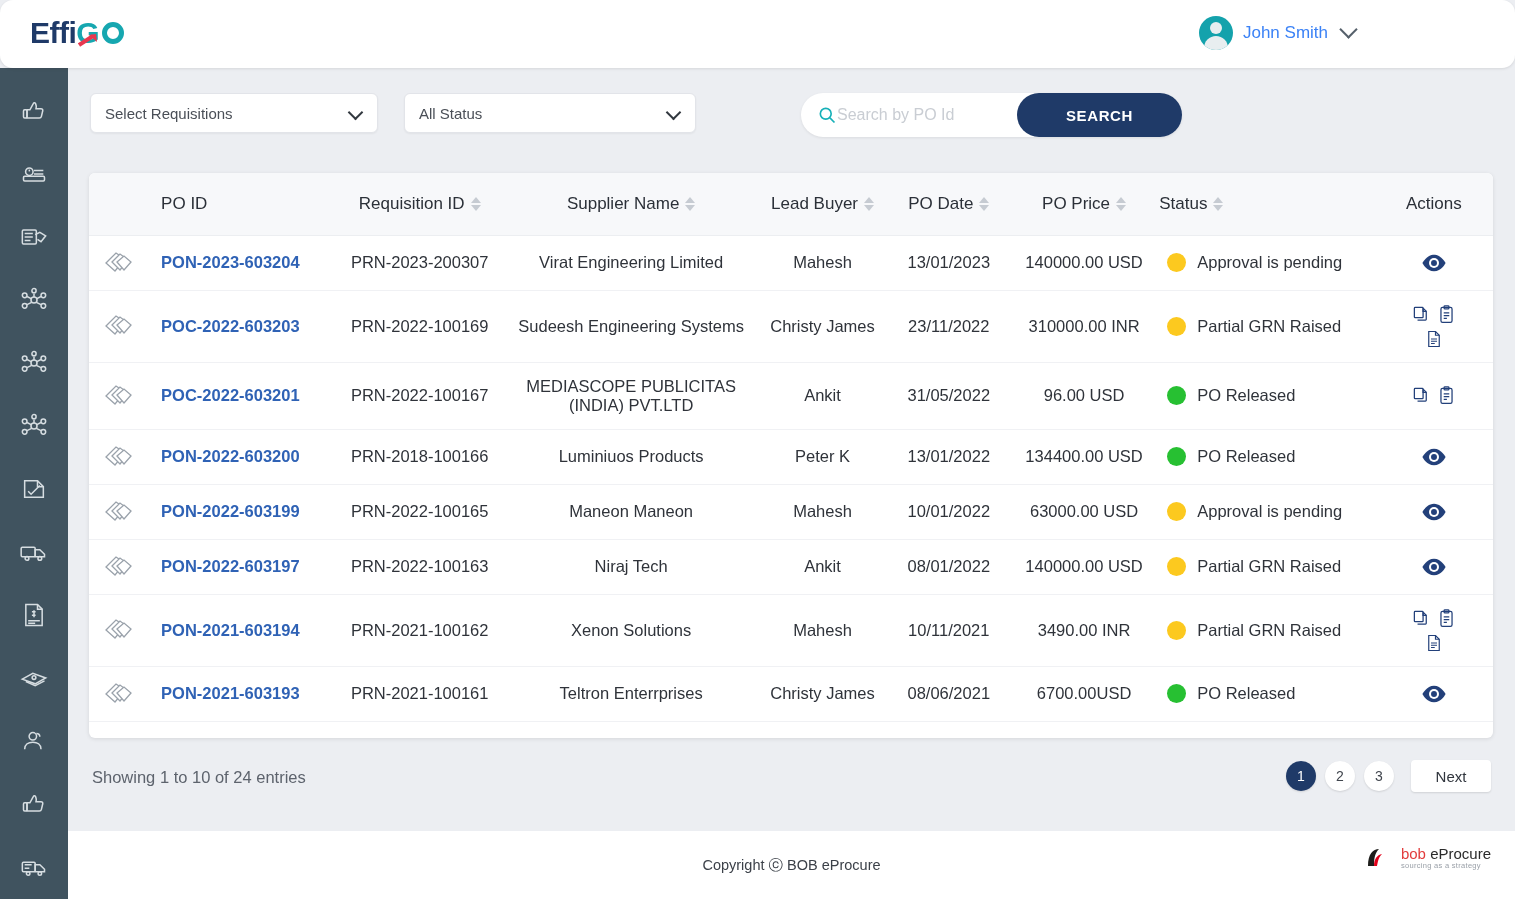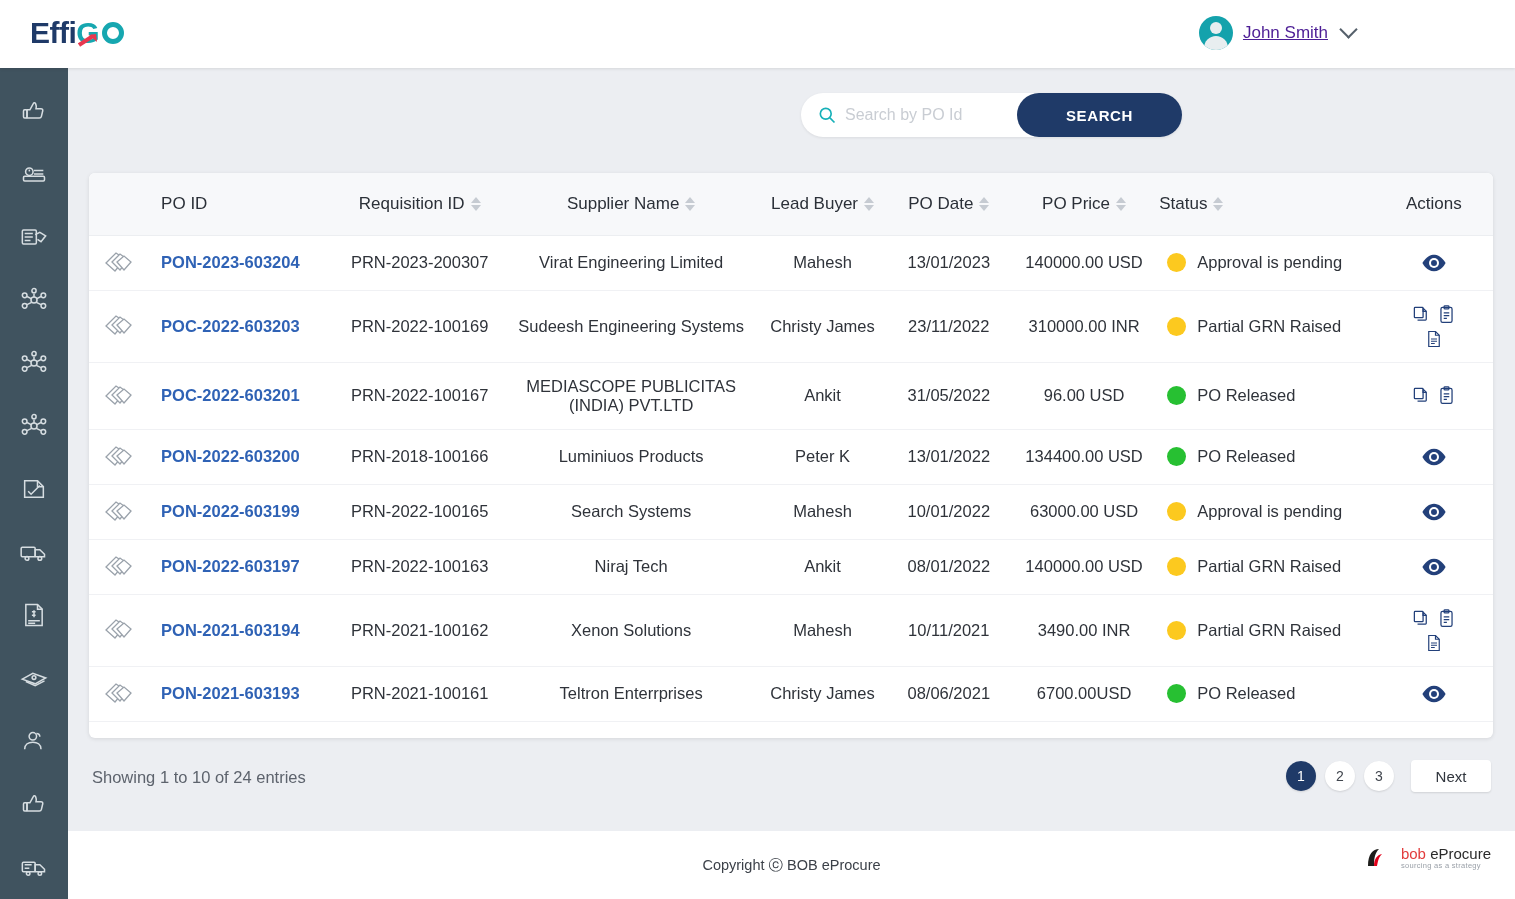--- a/index.html
+++ b/index.html
@@ -10,20 +10,21 @@
     overflow: hidden;
   }
   .app { position: relative; width: 1515px; height: 899px; background:#eceef2; }
 
   
   .topbar {
     position: absolute; left: 0; top: 0; width: 1515px; height: 68px;
     background: #ffffff; display: flex; align-items: center;
     box-shadow: 0 1px 3px rgba(0,0,0,.10);
     z-index: 5;
+    border-radius: 13px;
   }
   .logo { position: absolute; left: 30px; top: 16px; display: flex; align-items: baseline; }
   .logo-effi { font-size: 30px; font-weight: 700; color: #1f3a68; letter-spacing: -0.5px; font-family:"Liberation Sans", sans-serif; }
   .logo-g { position: relative; font-size: 30px; font-weight: 700; color: #16a7b0; }
   .logo-arrow { position: absolute; left: 2px; bottom: 3px; width: 20px; height: 14px; }
   .logo-o {
     display: inline-block; width: 22px; height: 22px; border: 5px solid #16a7b0;
     border-radius: 50%; margin-left: 2px; position: relative; top: 1px;
   }
   .page-title {
@@ -37,21 +38,21 @@
     position: relative; overflow: hidden;
   }
   .avatar:before {
     content:""; position:absolute; left:11px; top:6px; width:12px; height:12px;
     border-radius:50%; background:#e8eef0;
   }
   .avatar:after {
     content:""; position:absolute; left:5px; top:20px; width:24px; height:18px;
     border-radius:12px 12px 0 0; background:#e8eef0;
   }
-  .user-name { font-size: 17px; color: #4c1d95; text-decoration: underline; }
+  .user-name { font-size: 17px; color: #3b82f6; }
   .chev { width: 13px; height: 13px; border-right: 2px solid #55606b; border-bottom: 2px solid #55606b;
           transform: rotate(45deg); margin-left: 4px; position: relative; top: -4px; }
 
   
   .sidebar {
     position: absolute; left: 0; top: 68px; width: 68px; height: 831px;
     background: #40535f; padding-top: 26px;
     display: flex; flex-direction: column; align-items: center; gap: 29px;
   }
   .side-item { width: 36px; height: 34px; display:flex; align-items:center; justify-content:center; cursor:pointer; }
@@ -73,21 +74,21 @@
     width: 11px; height: 11px; border-right: 2px solid #32383f; border-bottom: 2px solid #32383f;
     transform: rotate(45deg);
   }
   .searchwrap {
     position: absolute; left: 733px; top: 25px; width: 381px; height: 44px;
     background: #fff; border-radius: 22px; display: flex; align-items: center;
     box-shadow: 0 1px 3px rgba(0,0,0,.08);
   }
   .search-icon { margin-left: 16px; width: 20px; height: 20px; }
   .search-input {
-    border: none; outline: none; background: transparent; margin-left: 8px;
+    border: none; outline: none; background: transparent; 
     font-size: 16px; color: #3a3a3a; width: 180px; font-family: "Liberation Sans", sans-serif;
   }
   .search-input::placeholder { color: #c9cdd3; }
   .search-btn {
     position: absolute; right: 0; top: 0; width: 165px; height: 44px;
     background: #1f3a68; color: #fff; border: none; border-radius: 22px;
     font-size: 15px; font-weight: 700; letter-spacing: .6px; cursor: pointer;
     font-family: "Liberation Sans", sans-serif;
   }
 
@@ -286,20 +287,30 @@
         <path d="M13 10h4l4 4v2h-8z"></path>
         <path d="M4 10h6M4 13h4"></path>
         <circle cx="7" cy="17.5" r="1.5"></circle>
           <circle cx="17" cy="17.5" r="1.5"></circle>
       </svg>
     </div>
   </div>
 
   <div class="main">
 
+    <div class="filters">
+      <div class="select req">
+        <span>Select Requisitions</span>
+        <span class="caret"></span>
+      </div>
+      <div class="select status">
+        <span>All Status</span>
+        <span class="caret"></span>
+      </div>
+    </div>
 
     <div class="searchwrap">
       <svg class="search-icon" viewBox="0 0 24 24" fill="none" stroke="#16b0b8" stroke-width="2">
         <circle cx="10.5" cy="10.5" r="6.5"></circle>
           <path d="M15.5 15.5L21 21"></path>
       </svg>
       <input class="search-input" type="text" placeholder="Search by PO Id" style="">
       <button class="search-btn">SEARCH</button>
     </div>
 
@@ -534,21 +545,21 @@
                 <svg class="doc-ico" viewBox="0 0 30 26">
                   <g fill="#ffffff" stroke="#9aa2ab" stroke-width="1.3">
                     <path d="M3 13 L13 3 L22 9 L12 21 Z"></path>
                     <path d="M9 12 L17 4 L25 10 L17 20 Z"></path>
                     <path d="M14 12 L21 6 L28 12 L21 20 Z"></path>
                   </g>
                 </svg>
               </td>
               <td class="c-poid" style="padding-left:14px"><a class="poid-link">PON-2022-603199</a></td>
               <td>PRN-2022-100165</td>
-              <td>Search Systems</td>
+              <td>Maneon Maneon</td>
               <td>Mahesh</td>
               <td>10/01/2022</td>
               <td>63000.00 USD</td>
               <td class="c-status">
                 <span class="status-cell">
                   <span class="dot" style="background: rgb(252, 201, 31);"></span>
                   <span>Approval is pending</span>
                 </span>
               </td>
               <td>

